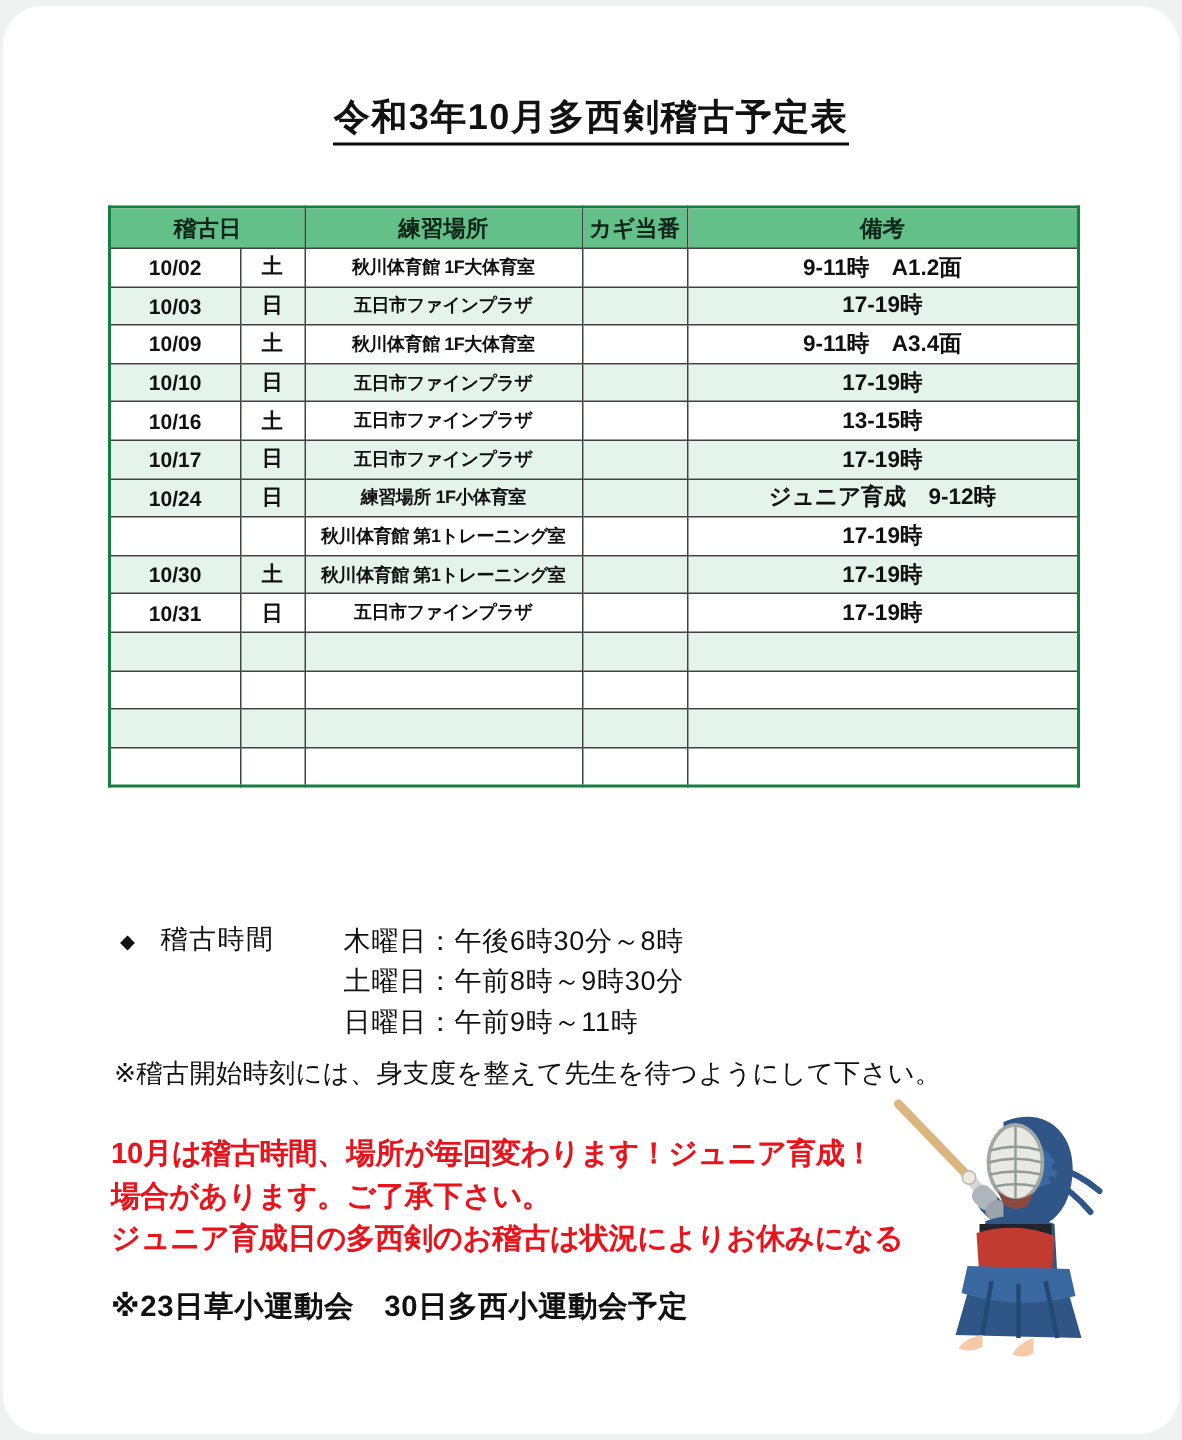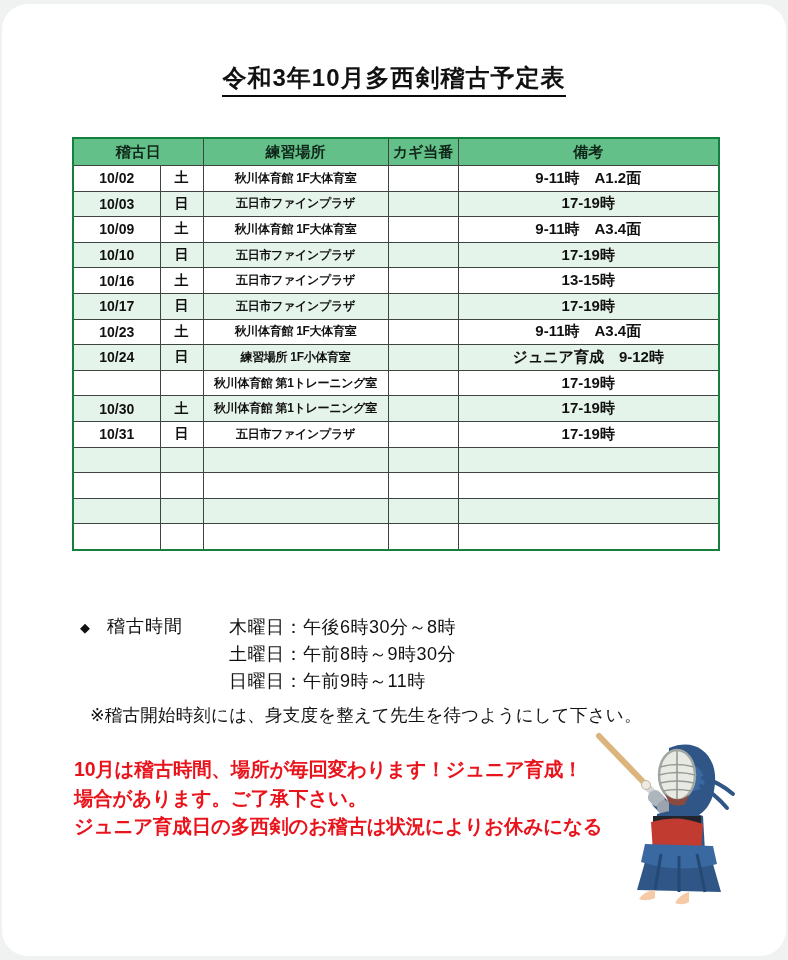--- a/index.html
+++ b/index.html
@@ -50,21 +50,21 @@
   
   .hours{
     position:absolute;left:78px;top:610px;
     display:flex;align-items:flex-start;
   }
   .hours .diamond{font-size:13px;margin-top:6px;color:#111;}
   .hours .hours-label{font-size:18px;margin-left:17px;letter-spacing:1px;}
   .hours .hours-lines{margin-left:46px;font-size:18px;line-height:27px;letter-spacing:0.5px;}
   
   .prep-note{
-    position:absolute;left:88px;top:699px;
+    position:absolute;left:74px;top:699px;
     font-size:17.5px;letter-spacing:0.2px;z-index:2;
   }
   .warning{
     position:absolute;left:72px;top:751px;width:560px;
     font-size:19.5px;font-weight:bold;color:#e9131c;
     line-height:28.5px;z-index:2;letter-spacing:-0.2px;
   }
   .events{
     position:absolute;left:72px;top:853px;
     font-size:19.5px;font-weight:bold;z-index:2;letter-spacing:0.5px;
@@ -135,27 +135,20 @@
           <td class="col-key"></td>
           <td class="col-note">13-15時</td>
         </tr>
         <tr class="alt">
           <td class="col-date">10/17</td>
           <td class="col-day">日</td>
           <td class="col-place">五日市ファインプラザ</td>
           <td class="col-key"></td>
           <td class="col-note">17-19時</td>
         </tr>
-        <tr>
-          <td class="col-date">10/23</td>
-          <td class="col-day">土</td>
-          <td class="col-place">秋川体育館 1F大体育室</td>
-          <td class="col-key"></td>
-          <td class="col-note">9-11時　A3.4面</td>
-        </tr>
         <tr class="alt">
           <td class="col-date">10/24</td>
           <td class="col-day">日</td>
           <td class="col-place">練習場所 1F小体育室</td>
           <td class="col-key"></td>
           <td class="col-note">ジュニア育成　9-12時</td>
         </tr>
         <tr>
           <td class="col-date"></td>
           <td class="col-day"></td>
@@ -219,20 +212,21 @@
   </div>
 
   <div class="prep-note">※稽古開始時刻には、身支度を整えて先生を待つようにして下さい。</div>
 
   <div class="warning">
     <div>10月は稽古時間、場所が毎回変わります！ジュニア育成！</div>
     <div>場合があります。ご了承下さい。</div>
     <div>ジュニア育成日の多西剣のお稽古は状況によりお休みになる</div>
   </div>
 
+  <div class="events">※23日草小運動会　30日多西小運動会予定</div>
 
   <svg class="kendo" viewBox="0 0 182 200" xmlns="http://www.w3.org/2000/svg" aria-hidden="true">
 
     <g>
       <line x1="14" y1="14" x2="66" y2="68" stroke="#dbb57d" stroke-width="6" stroke-linecap="round"></line>
       <line x1="60" y1="62" x2="75" y2="79" stroke="#d4d7da" stroke-width="7" stroke-linecap="round"></line>
       <circle cx="61" cy="63" r="4.5" fill="#efe9df" stroke="#bdb6a8" stroke-width="1"></circle>
     </g>
 
     <g>

